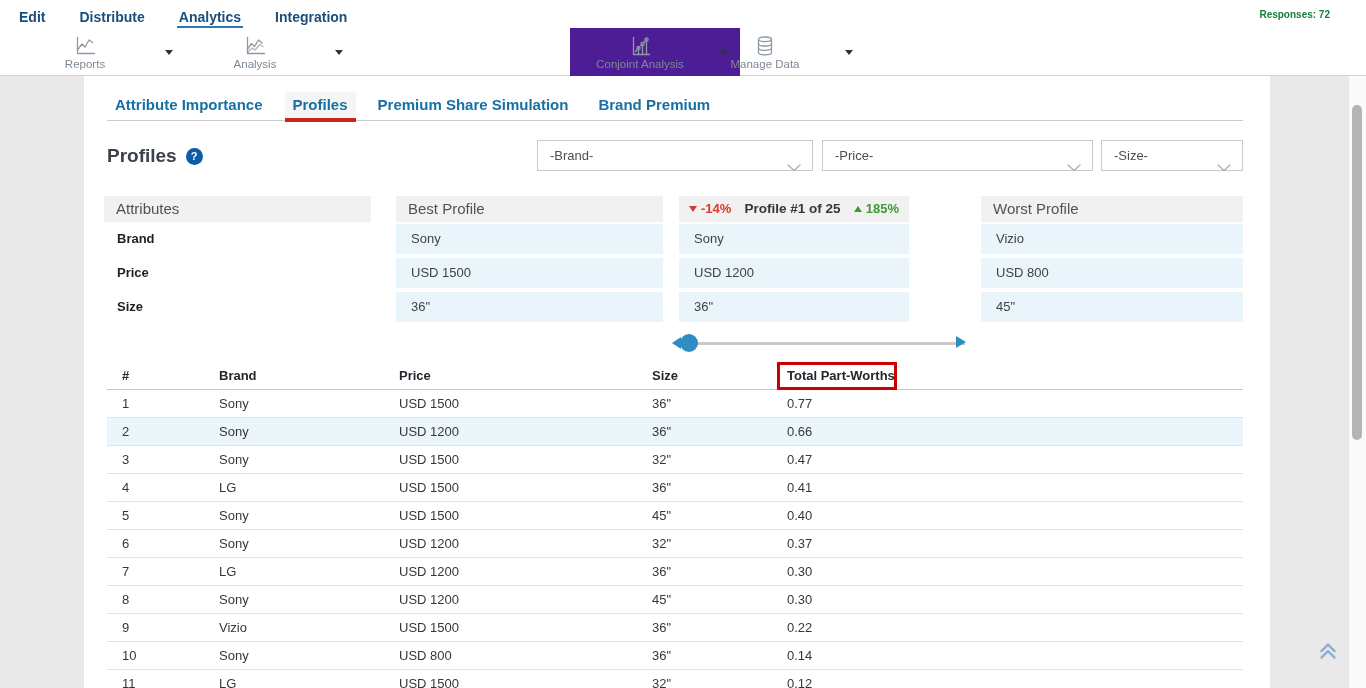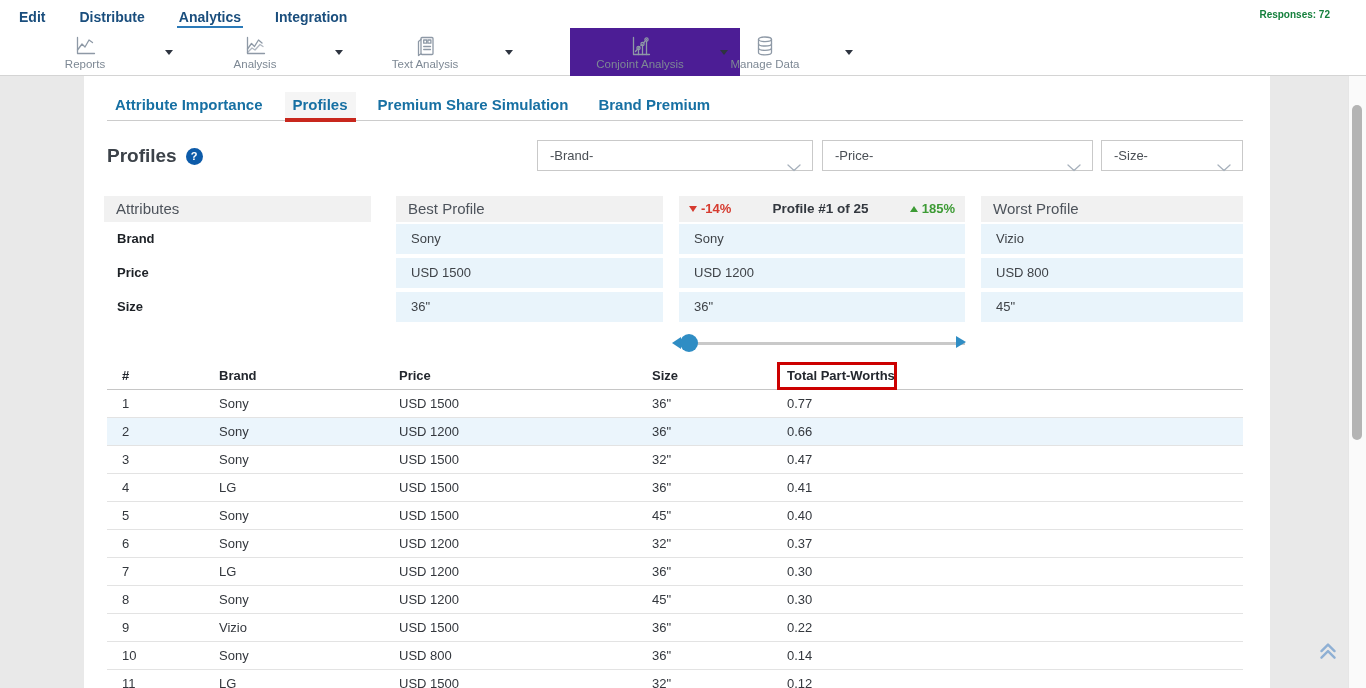--- a/index.html
+++ b/index.html
@@ -48,21 +48,21 @@
     font-size:13px; color:#4a4f55; line-height:29px; padding-left:12px; cursor:pointer; }
   .dd-brand { left:453px; width:276px; }
   .dd-price { left:738px; width:271px; }
   .dd-size  { left:1017px; width:142px; }
   .dd-chev { position:absolute; right:11px; top:12px; }
 
   
   .pcol { position:absolute; top:120px; height:130px; }
   .col-attributes { left:20px;  width:267px; }
   .col-best       { left:312px; width:267px; }
-  .col-current    { left:595px; width:286px; }
+  .col-current    { left:595px; width:230px; }
   .col-worst      { left:897px; width:262px; }
   .phead { position:absolute; left:0; top:0; right:0; height:26px; background:#f1f1f1;
     font-size:15px; color:#4d535b; line-height:26px; padding-left:12px; }
   .phead.center-head { display:flex; justify-content:space-between; align-items:center; padding:0 10px; }
   .delta { font-size:13px; font-weight:700; display:flex; align-items:center; gap:4px; }
   .delta.down { color:#d63b2f; }
   .delta.up   { color:#3d9b35; }
   .tri-down { width:0; height:0; border-left:4px solid transparent; border-right:4px solid transparent;
     border-top:6px solid #d63b2f; }
   .tri-up { width:0; height:0; border-left:4px solid transparent; border-right:4px solid transparent;
@@ -135,36 +135,20 @@
         <svg width="22" height="22" viewBox="0 0 22 22">
             <path d="M3.5 2.5 V18.5 H20.5"></path>
             <polyline points="3.5,14 7.5,8.5 10.5,11.5 14.5,5 18,8"></polyline>
             <polyline points="3.5,17.5 8,13 11,15 16,9.5 19,11.5" opacity="0.7"></polyline>
           </svg>
       </span>
       <span class="tlabel">Analysis</span>
     </div>
     <span class="caret"></span>
   </div>
-  <div class="tgroup" style="left:355px">
-    <div class="tmain">
-      <span class="ticon">
-        <svg width="22" height="22" viewBox="0 0 22 22">
-            <rect x="7" y="2.5" width="12" height="17" rx="1"></rect>
-            <path d="M7 4.5 L4.5 6.5 V20.5 L7 18.8"></path>
-            <rect x="9.7" y="5" width="3" height="3.2"></rect>
-            <rect x="13.9" y="5" width="3" height="3.2"></rect>
-            <line x1="9.7" y1="11.5" x2="16.5" y2="11.5"></line>
-            <line x1="9.7" y1="14.5" x2="16.5" y2="14.5"></line>
-          </svg>
-      </span>
-      <span class="tlabel">Text Analysis</span>
-    </div>
-    <span class="caret"></span>
-  </div>
   <div class="tgroup active" style="left:525px">
     <div class="tmain">
       <span class="ticon">
         <svg width="22" height="22" viewBox="0 0 22 22">
             <path d="M4.5 2.5 V19.5 H20.5"></path>
             <polyline points="6.5,16.5 9.5,13 13.5,9 17.5,4.5" stroke-dasharray="2,2"></polyline>
             <circle cx="9.5" cy="13" r="1.6"></circle>
             <circle cx="13.5" cy="9" r="1.6"></circle>
             <circle cx="17.5" cy="4.5" r="1.6"></circle>
             <line x1="9.5" y1="15" x2="9.5" y2="19.5"></line>

